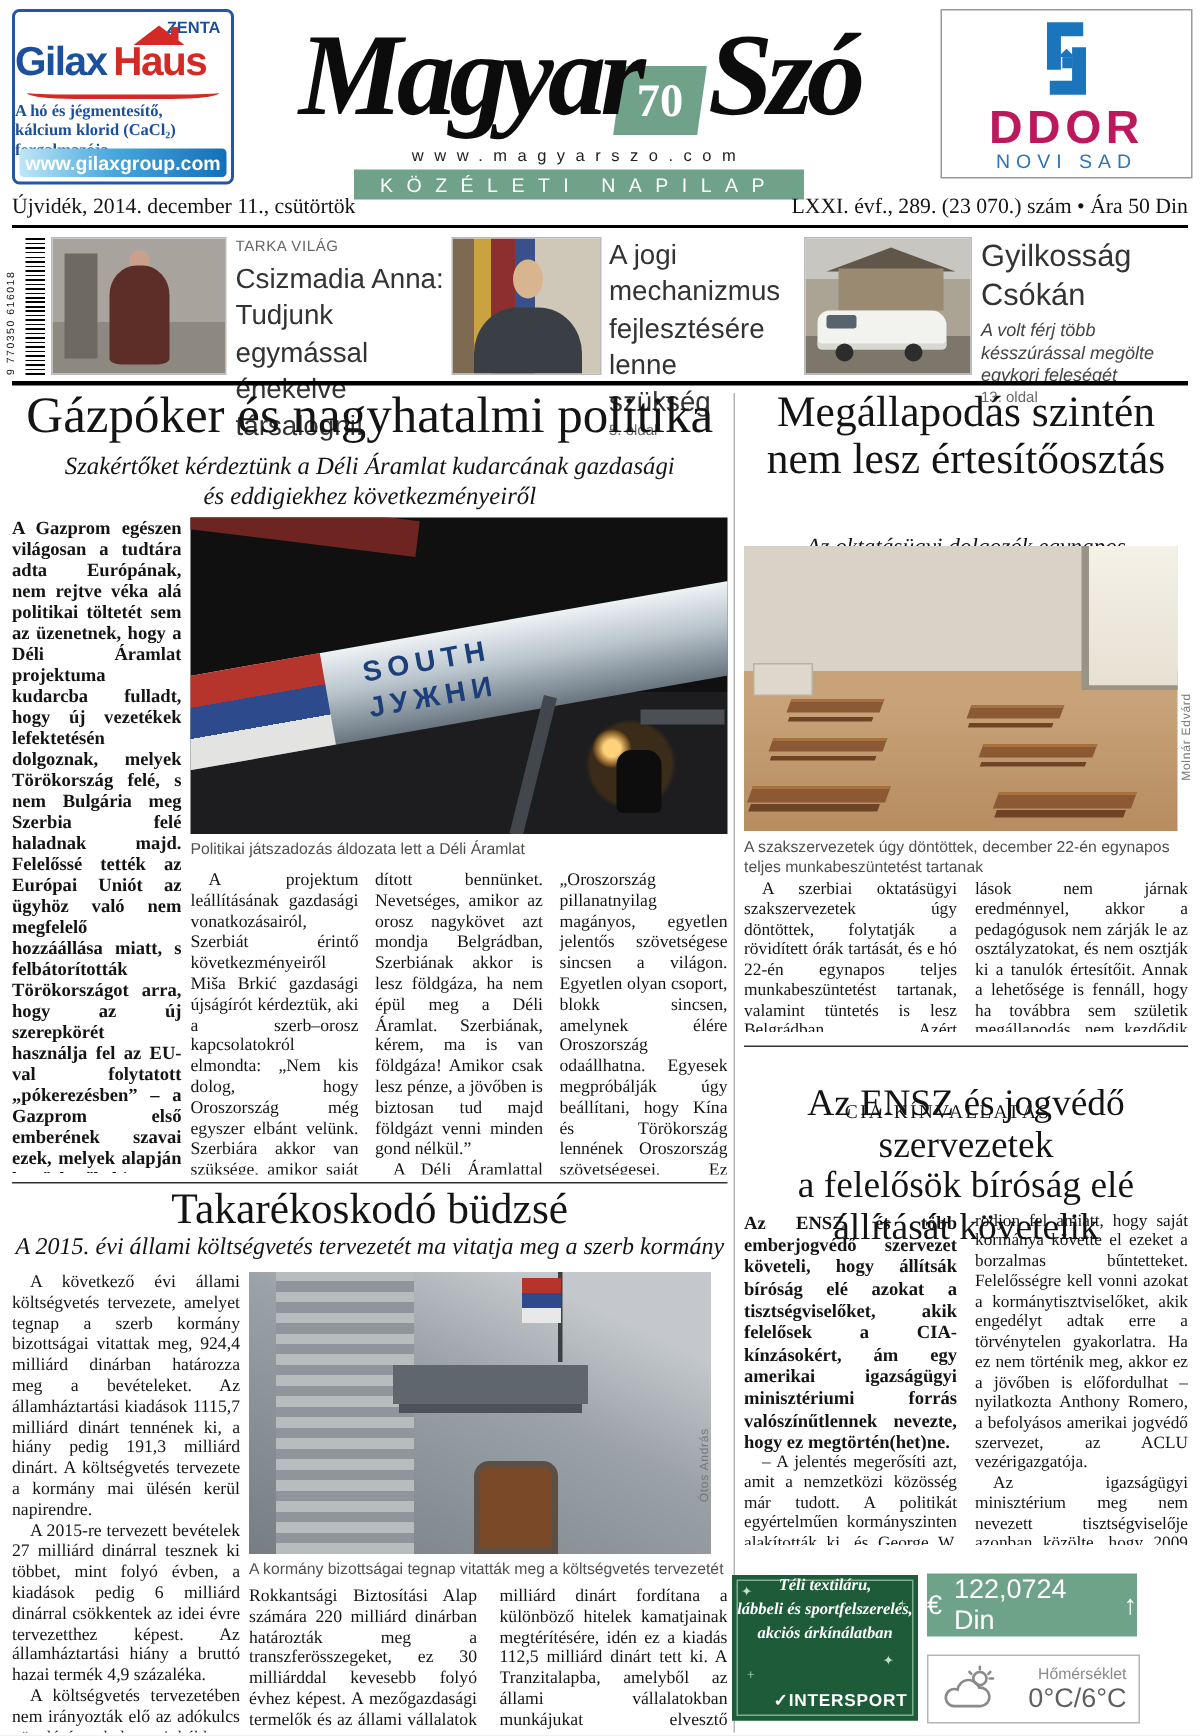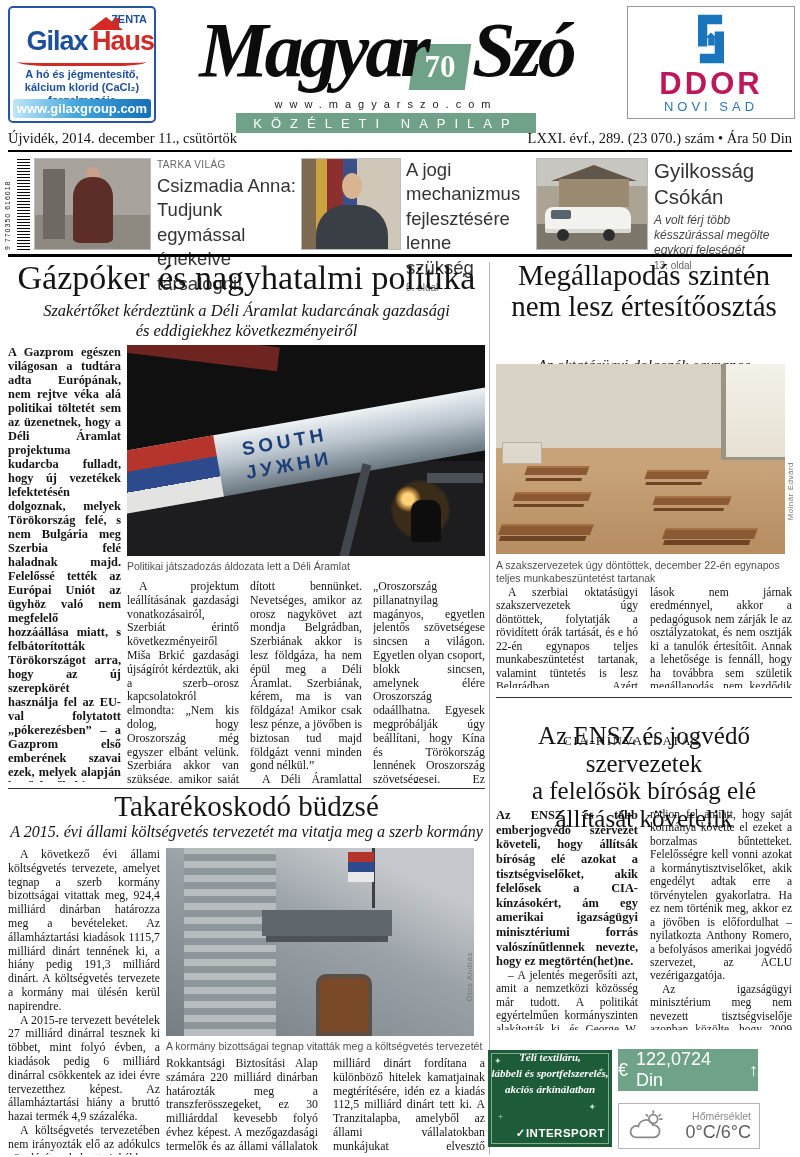--- a/index.html
+++ b/index.html
@@ -5,31 +5,31 @@
   * { margin:0; padding:0; box-sizing:border-box; }
   html,body { background:#e8e8e8; }
   .page { position:relative; width:800px; height:1157px; background:#fff; margin:0 auto;
           font-family:"Liberation Serif", serif; color:#141414; overflow:hidden; }
   .abs { position:absolute; }
 
   
   .gilax { left:8px; top:6px; width:148px; height:117px; border:2px solid #2456a4; border-radius:5px;
            background:#fff; font-family:"Liberation Sans", sans-serif; }
   .gilax-zenta { position:absolute; top:5px; right:7px; color:#1c4f9c; font-weight:bold; font-size:11px; }
-  .gilax-brandrow { position:absolute; top:18px; left:0; right:0; text-align:right; white-space:nowrap; }
+  .gilax-brandrow { position:absolute; top:18px; left:0; right:0; text-align:left; white-space:nowrap; }
   .gilax-first { color:#1c4f9c; font-size:27px; font-weight:bold; letter-spacing:-1px; }
   .gilax-second { color:#d42a26; font-size:27px; font-weight:bold; letter-spacing:-1px; }
   .gilax-roof { position:absolute; top:-9px; left:79px; width:0; height:0;
                 border-left:17px solid transparent; border-right:17px solid transparent;
                 border-bottom:13px solid #d42a26; }
   .gilax-chimney { position:absolute; top:-8px; left:104px; width:5px; height:9px; background:#d42a26; }
   .gilax-swoosh { position:absolute; top:50px; left:8px; right:8px; height:8px;
                   border-bottom:3px solid #d42a26; border-radius:50% / 100%; }
-  .gilax-lines { position:absolute; top:60px; left:0; right:0; text-align:center;
-                 color:#1c4f9c; font-weight:bold; font-size:11px; line-height:1.2; }
+  .gilax-lines { position:absolute; top:60px; left:0; right:0; text-align:left;
+                 color:#1c4f9c; font-weight:bold; font-size:11px; line-height:1.2;font-family:Liberation Serif, serif; }
   .gilax-url { position:absolute; left:3px; right:3px; bottom:3px; height:19px; border-radius:3px;
                background:linear-gradient(90deg,#bfe6f7,#47a8dd 45%,#1370b8); color:#fff;
                font-weight:bold; font-size:13px; text-align:center; line-height:19px; }
 
   .masthead { left:152px; top:0; width:468px; height:150px; }
   .mast-title { position:relative; text-align:center; font-weight:bold; font-style:italic;
                 font-size:78px; line-height:100px; letter-spacing:-4px; color:#0c0c0c; white-space:nowrap; }
   .mast-first, .mast-second { position:relative; z-index:1; }
   .mast-second { margin-left:30px; }
   .badge70 { position:absolute; left:260px; top:44px; width:56px; height:46px; background:#6fa288;

